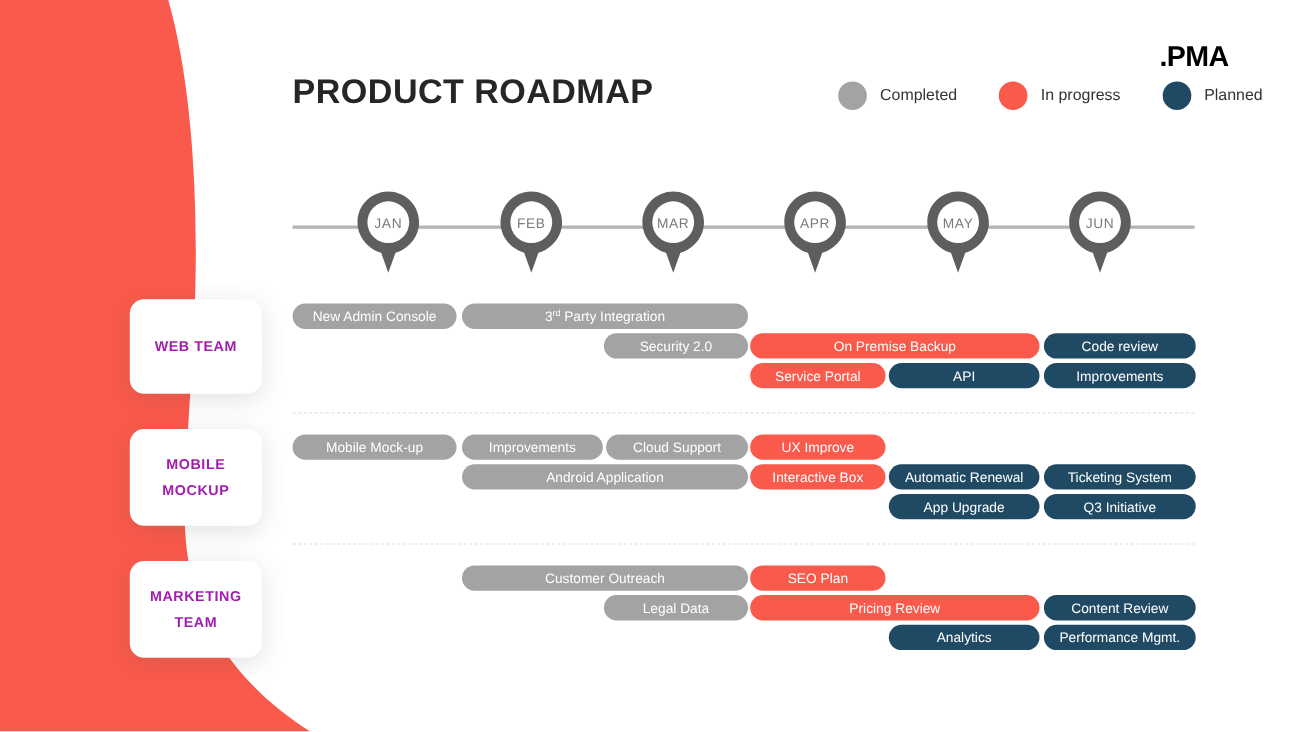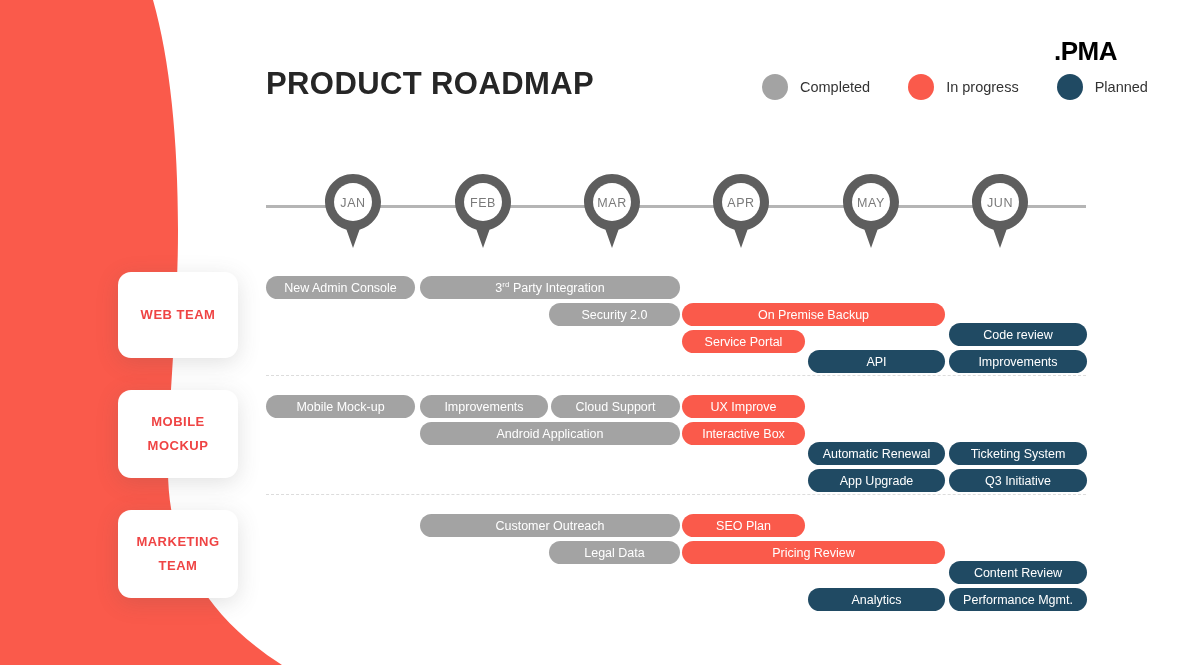--- a/index.html
+++ b/index.html
@@ -49,35 +49,35 @@
     font-size:12.5px;color:#7a7a7a;letter-spacing:0.6px;
   }
 
   
   .team-card{
     position:absolute;left:118px;width:120px;z-index:4;
     background:#ffffff;border-radius:13px;
     box-shadow:0 5px 22px rgba(80,80,80,0.17);
     display:flex;align-items:center;justify-content:center;
     text-align:center;
-    font-size:13px;font-weight:bold;color:#ef4444;
+    font-size:13px;font-weight:bold;color:#a21caf;
     letter-spacing:0.5px;line-height:1.85;
   }
 
   
   .rows{position:absolute;left:0;top:0;width:1185px;height:665px;z-index:3;}
   .bar{
     position:absolute;height:23px;border-radius:12px;
     display:flex;align-items:center;justify-content:center;
     font-size:12.5px;color:#ffffff;white-space:nowrap;
     box-sizing:border-box;padding:0 6px;overflow:hidden;
   }
   .bar.completed{background:#a3a3a3;}
   .bar.inprogress{background:#fa5a4b;}
-  .bar.planned{background:#204a63;margin-top:20px;}
+  .bar.planned{background:#204a63;}
   .bar sup{font-size:8px;vertical-align:super;line-height:0;}
 
   .divider{
     position:absolute;left:266px;width:820px;height:0;
     border-top:1.6px dashed #dcdcdc;z-index:3;
   }
 </style>
 </head>
 <body>
 

